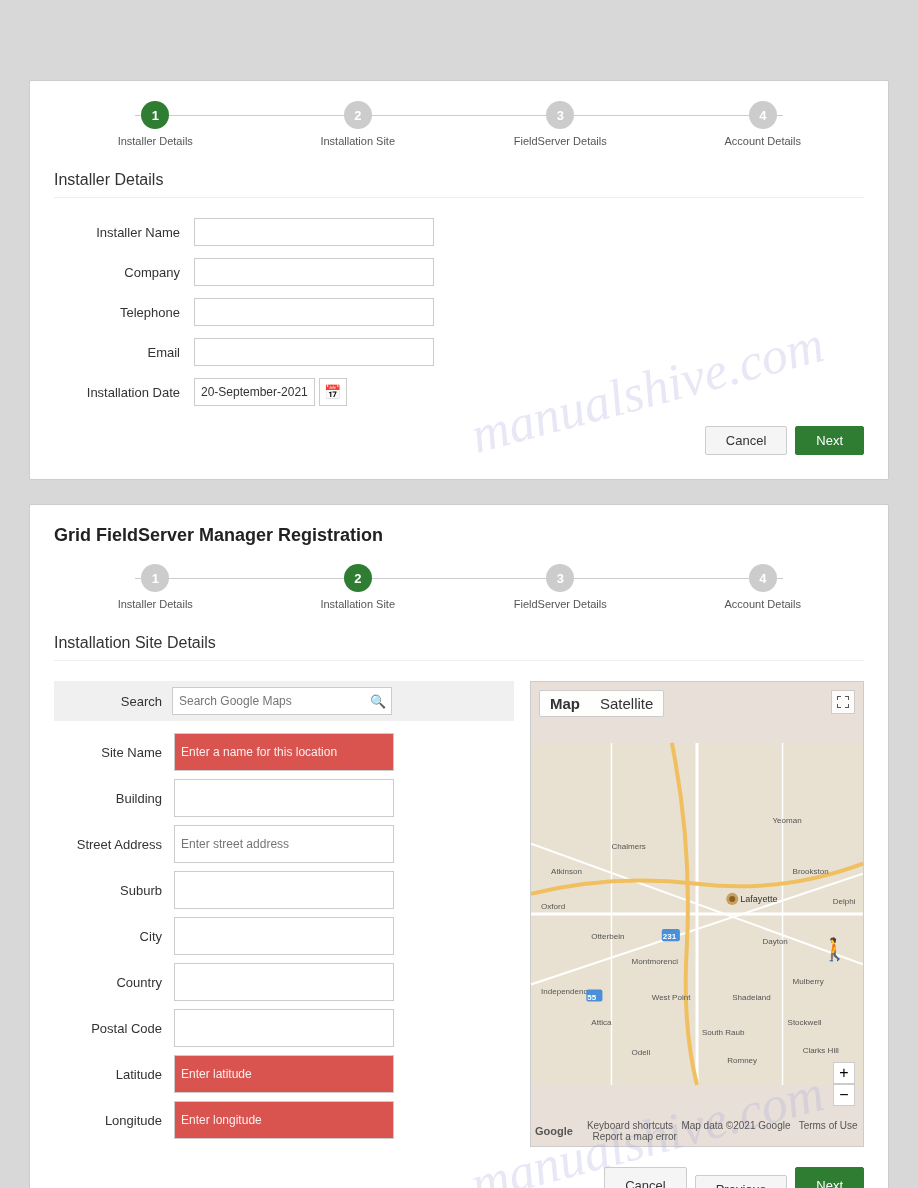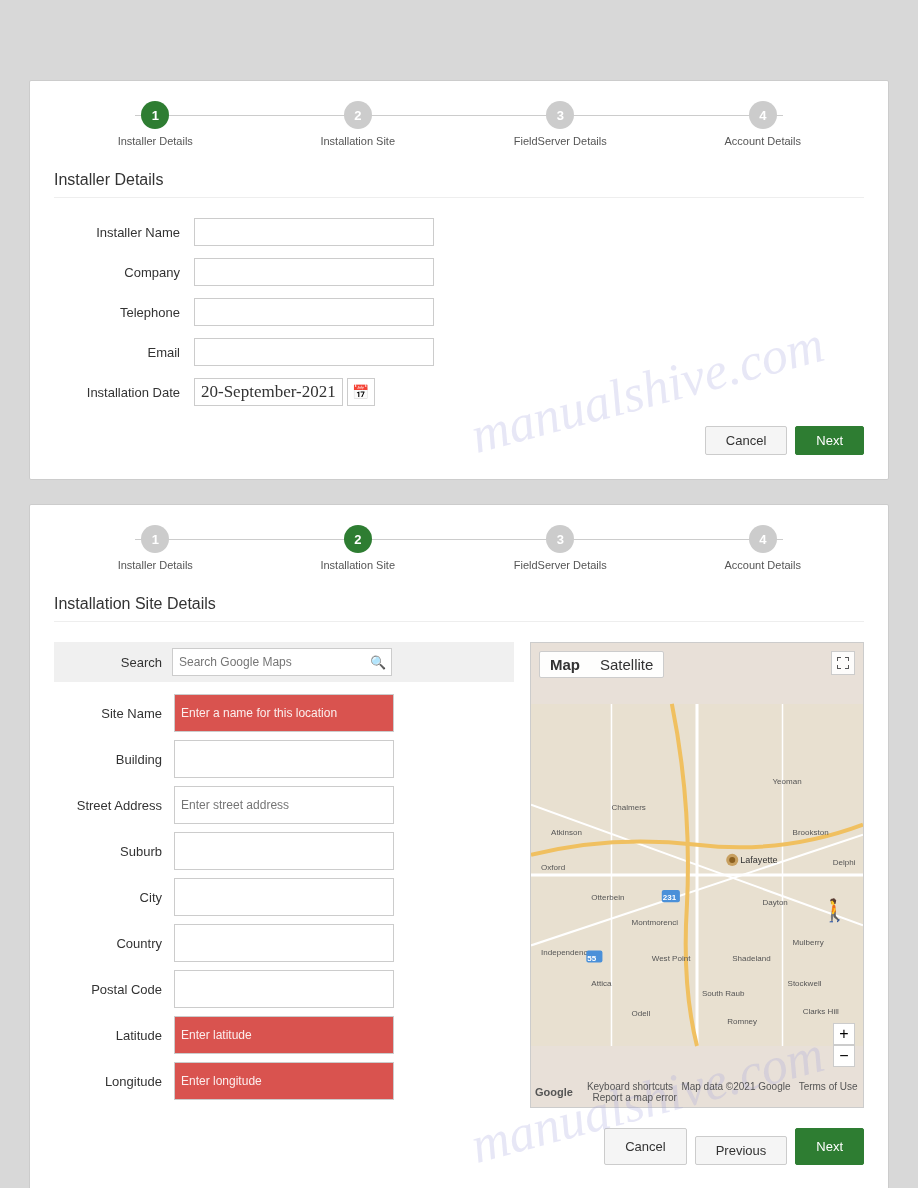--- a/index.html
+++ b/index.html
@@ -411,34 +411,35 @@
     </div>
 
     <div class="form-row">
       <label class="form-label">Email</label>
       <input class="form-input" type="text" style="">
     </div>
 
     <div class="form-row">
       <label class="form-label">Installation Date</label>
       <div class="date-wrapper">
-        <span class="form-input-date" style="display:inline-flex;align-items:center;font-size:17px;font-family:Liberation Serif, serif;">20-September-2021</span>
+        <span class="form-input-date" style="display:inline-flex;align-items:center;font-size:12px;">20-September-2021</span>
         <button class="cal-btn">📅</button>
       </div>
     </div>
 
     <div class="watermark">manualshive.com</div>
 
     <div class="btn-row">
       <button class="btn btn-cancel">Cancel</button>
       <button class="btn btn-next">Next</button>
     </div>
   </div>
 
   <div class="card">
+    <h1 class="card-title">Grid FieldServer Manager Registration</h1>
 
     <div class="stepper">
       <div class="step">
         <div class="step-circle">1</div>
         <span class="step-label">Installer Details</span>
       </div>
       <div class="step">
         <div class="step-circle active">2</div>
         <span class="step-label">Installation Site</span>
       </div>

